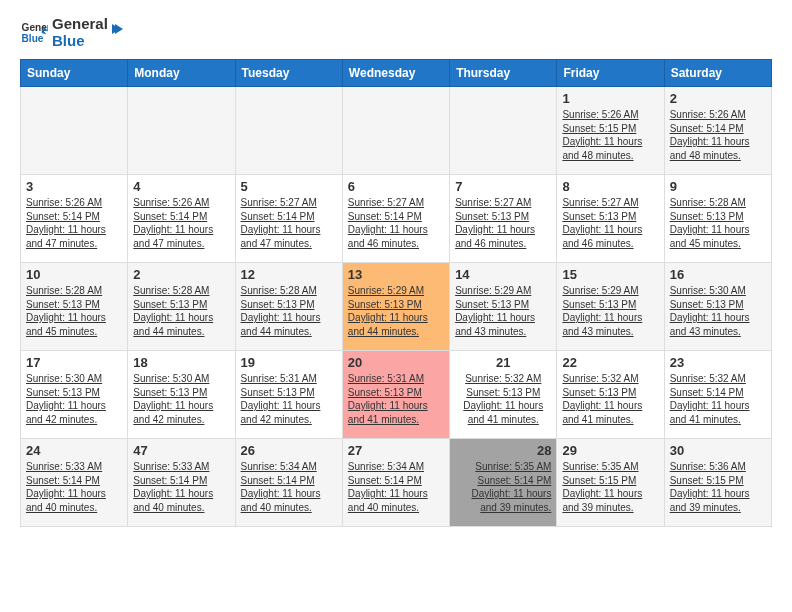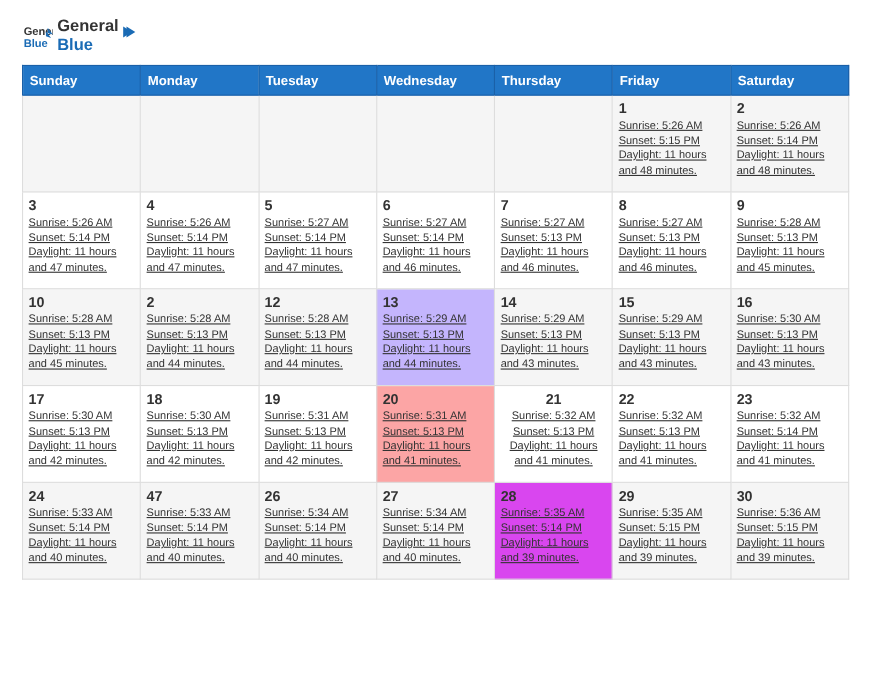--- a/index.html
+++ b/index.html
@@ -218,21 +218,21 @@
 Daylight: 11 hours
 and 44 minutes.</div>
           </td>
           <td style="background: rgb(245, 245, 245);">
             <span class="day-num">12</span>
             <div class="day-info" style="white-space: pre-line;">Sunrise: 5:28 AM
 Sunset: 5:13 PM
 Daylight: 11 hours
 and 44 minutes.</div>
           </td>
-          <td style="background: #c4b5fd;">
+          <td style="background: #fdba74;">
             <span class="day-num">13</span>
             <div class="day-info" style="white-space: pre-line;">Sunrise: 5:29 AM
 Sunset: 5:13 PM
 Daylight: 11 hours
 and 44 minutes.</div>
           </td>
           <td style="background: rgb(245, 245, 245);">
             <span class="day-num">14</span>
             <div class="day-info" style="white-space: pre-line;">Sunrise: 5:29 AM
 Sunset: 5:13 PM
@@ -327,21 +327,21 @@
 Daylight: 11 hours
 and 40 minutes.</div>
           </td>
           <td style="background: rgb(245, 245, 245);">
             <span class="day-num">27</span>
             <div class="day-info" style="white-space: pre-line;">Sunrise: 5:34 AM
 Sunset: 5:14 PM
 Daylight: 11 hours
 and 40 minutes.</div>
           </td>
-          <td style="background: #d946ef;">
+          <td style="background: #a3a3a3; text-align: right;">
             <span class="day-num">28</span>
             <div class="day-info" style="white-space: pre-line;">Sunrise: 5:35 AM
 Sunset: 5:14 PM
 Daylight: 11 hours
 and 39 minutes.</div>
           </td>
           <td style="background: rgb(245, 245, 245);">
             <span class="day-num">29</span>
             <div class="day-info" style="white-space: pre-line;">Sunrise: 5:35 AM
 Sunset: 5:15 PM

